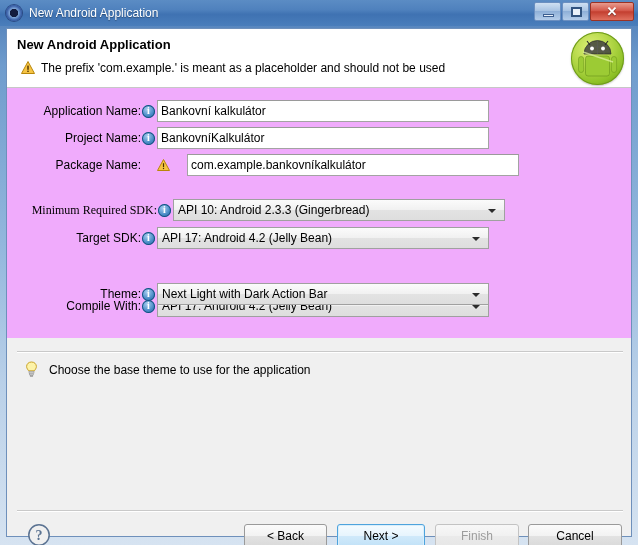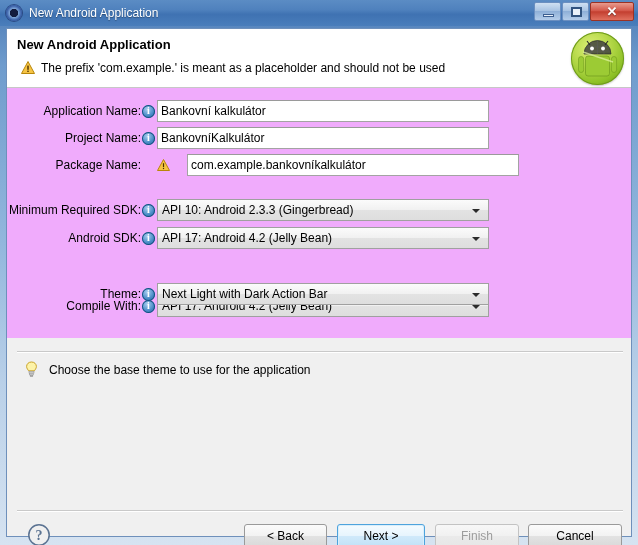--- a/index.html
+++ b/index.html
@@ -404,29 +404,29 @@
           <span class="badge warn">
             <svg width="13" height="12" viewBox="0 0 13 12">
               <polygon points="6.5,0.5 12.5,11.5 0.5,11.5" fill="#f6c445" stroke="#b8860b" stroke-width="1" stroke-linejoin="round"></polygon>
               <rect x="5.9" y="4.2" width="1.2" height="3.8" fill="#4a3000"></rect>
               <rect x="5.9" y="8.8" width="1.2" height="1.3" fill="#4a3000"></rect>
             </svg>
           </span>
           <input class="txt" type="text" value="com.example.bankovníkalkulátor" style="width: 332px;">
         </div>
         <div class="row" style="top: 111px; left: 0px; width: 624px;">
-          <div class="lbl" style="width: 134px; margin-left: 0px;">Minimum Required SDK:</div>
+          <div class="lbl" style="width: 134px; margin-left: 16px; font-family: Liberation Serif, serif;">Minimum Required SDK:</div>
           <span class="badge info"></span>
           <div class="combo" style="width: 332px;">
             <span>API 10: Android 2.3.3 (Gingerbread)</span>
             <span class="arrow"></span>
           </div>
         </div>
         <div class="row" style="top: 139px; left: 0px; width: 624px;">
-          <div class="lbl" style="width: 134px; margin-left: 0px;">Android SDK:</div>
+          <div class="lbl" style="width: 134px; margin-left: 0px;">Target SDK:</div>
           <span class="badge info"></span>
           <div class="combo" style="width: 332px;">
             <span>API 17: Android 4.2 (Jelly Bean)</span>
             <span class="arrow"></span>
           </div>
         </div>
         <div class="row" style="top: 167px; left: 0px; width: 624px; margin-top: 40px;">
           <div class="lbl" style="width: 134px; margin-left: 0px;">Compile With:</div>
           <span class="badge info"></span>
           <div class="combo" style="width: 332px;">

